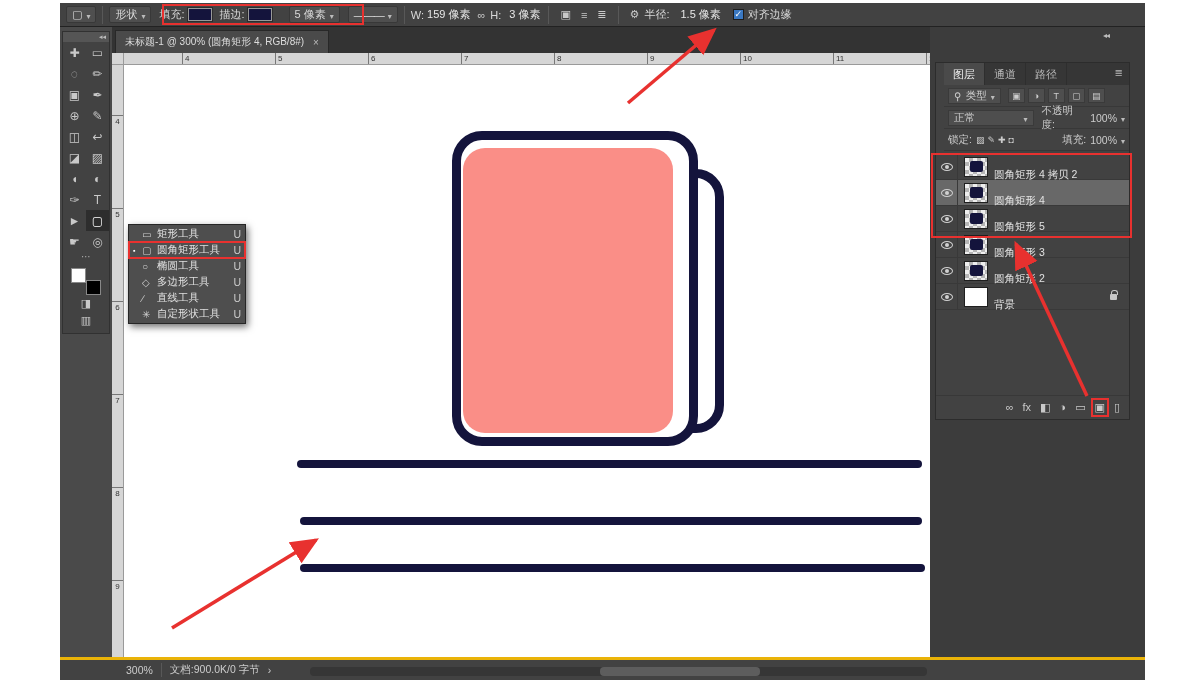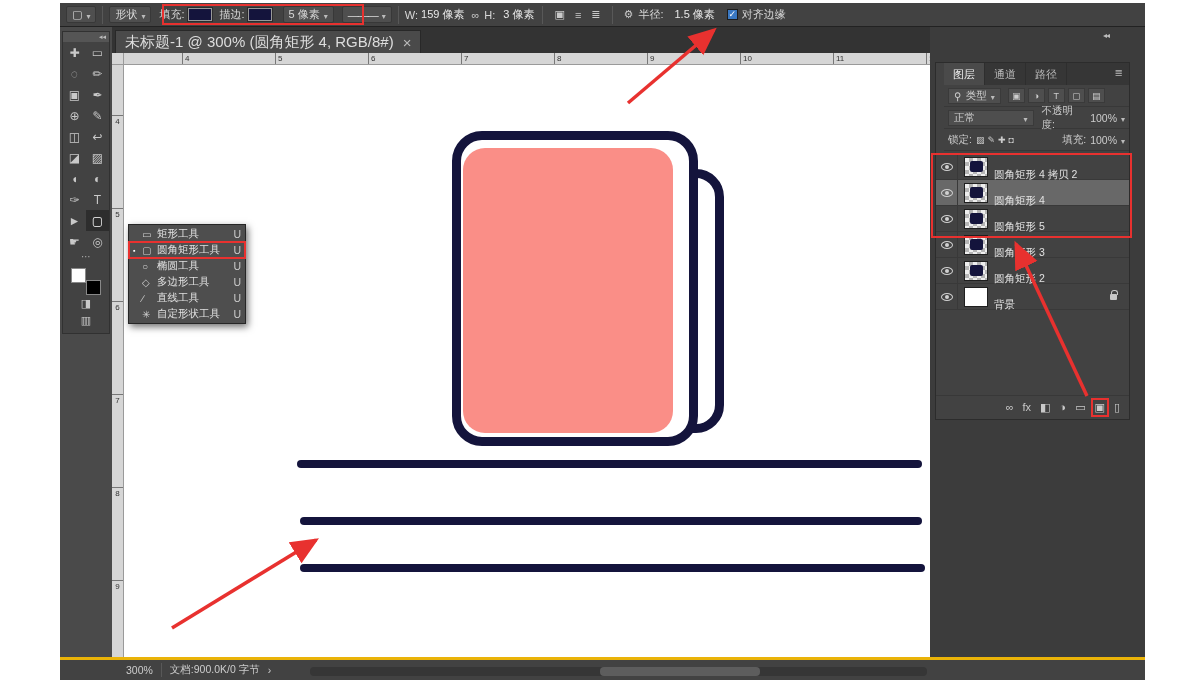--- a/index.html
+++ b/index.html
@@ -20,21 +20,21 @@
   .ob-val { color:#e8e8e8; margin-right:2px; }
   .ob-icon { margin:0 5px; color:#c9c9c9; font-size:11px; }
   .cb { width:11px; height:11px; background:#3a78c2; border:1px solid #1d1d1d; display:flex;
         align-items:center; justify-content:center; margin:0 4px 0 10px; }
   .cb::after { content:'✓'; color:#fff; font-size:9px; line-height:1; }
   .stroke-style { letter-spacing:-1px; color:#ddd; }
 
   
   #tabbar { position:absolute; left:52px; top:24px; width:818px; height:26px; background:#333; }
   .doctab { position:absolute; left:3px; top:3px; height:23px; background:#4a4a4a; border:1px solid #282828;
-            border-bottom:none; display:flex; align-items:center; padding:0 9px; gap:9px; font-size:15px; color:#ddd; }
+            border-bottom:none; display:flex; align-items:center; padding:0 9px; gap:9px; font-size:10px; color:#ddd; }
   .doctab .close { color:#bbb; }
 
   
   #rcorner { position:absolute; left:52px; top:50px; width:12px; height:12px; background:#d6d6d6;
              border-right:1px solid #9a9a9a; border-bottom:1px solid #9a9a9a; }
   #hruler { position:absolute; left:64px; top:50px; width:806px; height:12px; background:#d6d6d6;
             border-bottom:1px solid #9a9a9a; display:flex; padding-left:58px; overflow:hidden; }
   .htick { flex:0 0 93px; border-left:1px solid #777; color:#333; font-size:8px; line-height:12px; padding-left:2px; }
   #vruler { position:absolute; left:52px; top:62px; width:12px; height:592px; background:#d6d6d6;
             border-right:1px solid #9a9a9a; display:flex; flex-direction:column; padding-top:50px; overflow:hidden; }
@@ -138,21 +138,21 @@
     </span>
     <span class="ob-sep"></span>
     <span class="ob-box">
       <span>形状</span>
       <span class="arrow"></span>
     </span>
     <span class="ob-label">填充:</span>
     <span class="swatch"></span>
     <span class="ob-label">描边:</span>
     <span class="swatch"></span>
-    <span class="ob-box" style="margin-left:11px">
+    <span class="ob-box" style="margin-left:17px">
       <span>5 像素</span>
       <span class="arrow"></span>
     </span>
     <span class="ob-box" style="margin-left:8px">
       <span class="stroke-style">———</span>
       <span class="arrow"></span>
     </span>
     <span class="ob-sep"></span>
     <span>W:</span>
     <span class="ob-val" style="margin-left:3px">159 像素</span>

